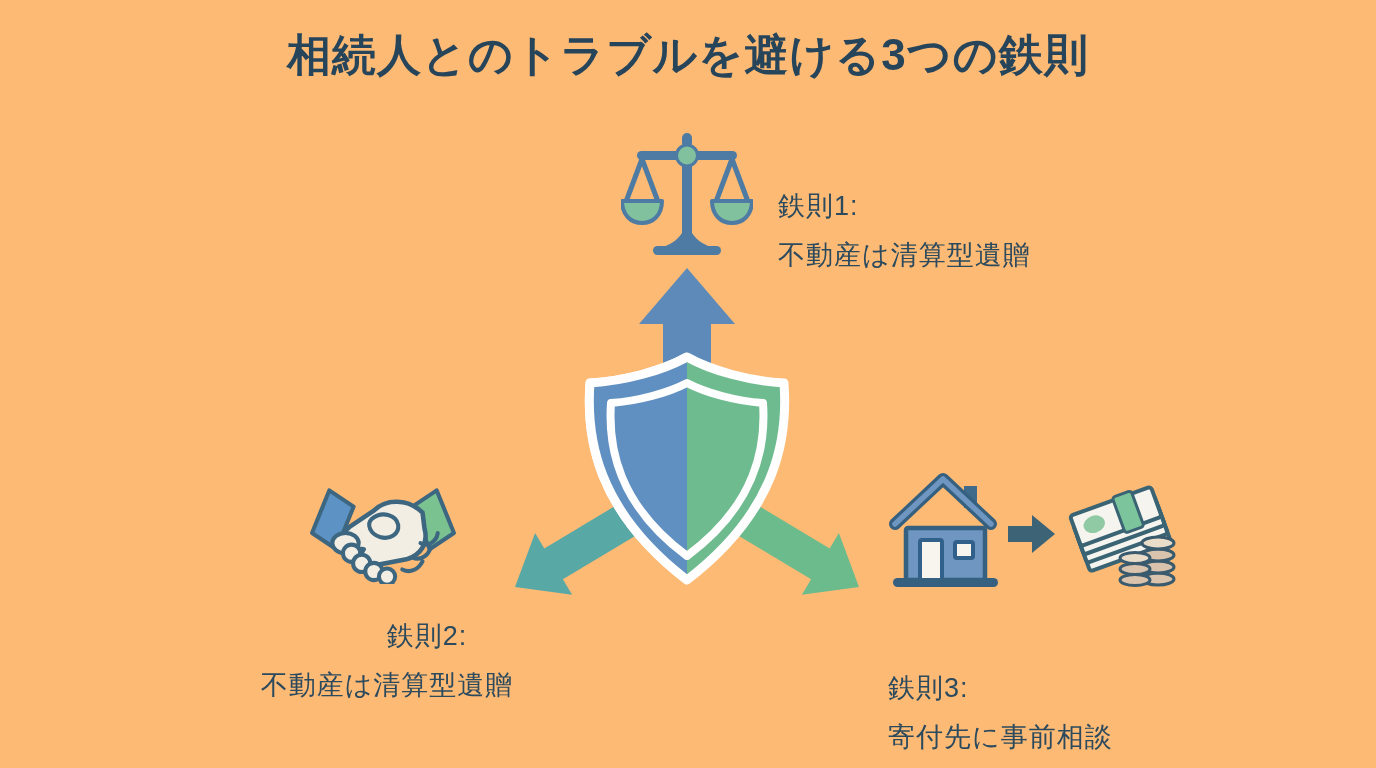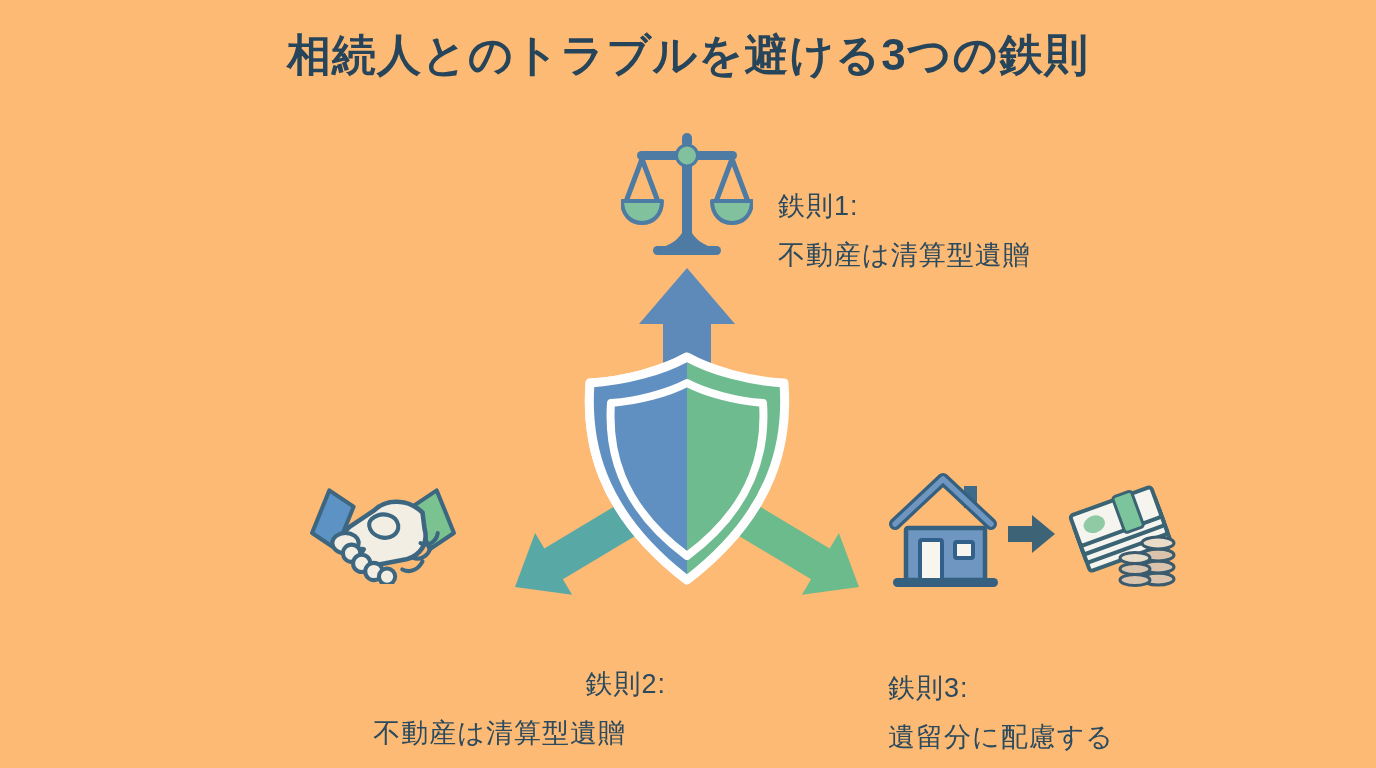--- a/index.html
+++ b/index.html
@@ -14,21 +14,21 @@
     color:#27455a; letter-spacing:1px; line-height:54px;
   }
   .rule {
     position:absolute; color:#2b4a5e; font-weight:400;
     font-size:27px; line-height:49px; letter-spacing:1px;
     white-space:nowrap;
     margin-top:38px;
   }
   .rule-label, .rule-desc { display:block; }
   #rule1 { left:778px; top:144px; text-align:left; }
-  #rule2 { left:148px; top:622px; width:478px; text-align:right; }
+  #rule2 { left:148px; top:574px; width:478px; text-align:center; }
   #rule2 .rule-label { transform:translateX(40px); }
   #rule3 { left:888px; top:626px; text-align:left; }
   .icon { position:absolute; }
   #scales-box   { left:621px; top:133px; width:132px; height:122px; }
   #center-box   { left:480px; top:262px; width:414px; height:340px; }
   #handshake-box{ left:309px; top:484px; width:148px; height:100px; }
   #housemoney-box{ left:886px; top:470px; width:296px; height:124px; }
 </style>
 </head>
 <body>
@@ -133,16 +133,16 @@
           <ellipse cx="249" cy="110" rx="15" ry="5.5" fill="#d9c3ac" stroke="#3a5a6e" stroke-width="3"></ellipse>
           <ellipse cx="249" cy="99" rx="15" ry="5.5" fill="#d9c3ac" stroke="#3a5a6e" stroke-width="3"></ellipse>
           <ellipse cx="249" cy="88" rx="15" ry="5.5" fill="#e9dcc9" stroke="#3a5a6e" stroke-width="3"></ellipse>
         </g>
       </g>
     </g>
   </svg>
 
   <div id="rule3" class="rule">
     <span class="rule-label">鉄則3:</span>
-    <span class="rule-desc">遺留分に配慮する</span>
+    <span class="rule-desc">寄付先に事前相談</span>
   </div>
 
 </div>
 
 </body></html>

